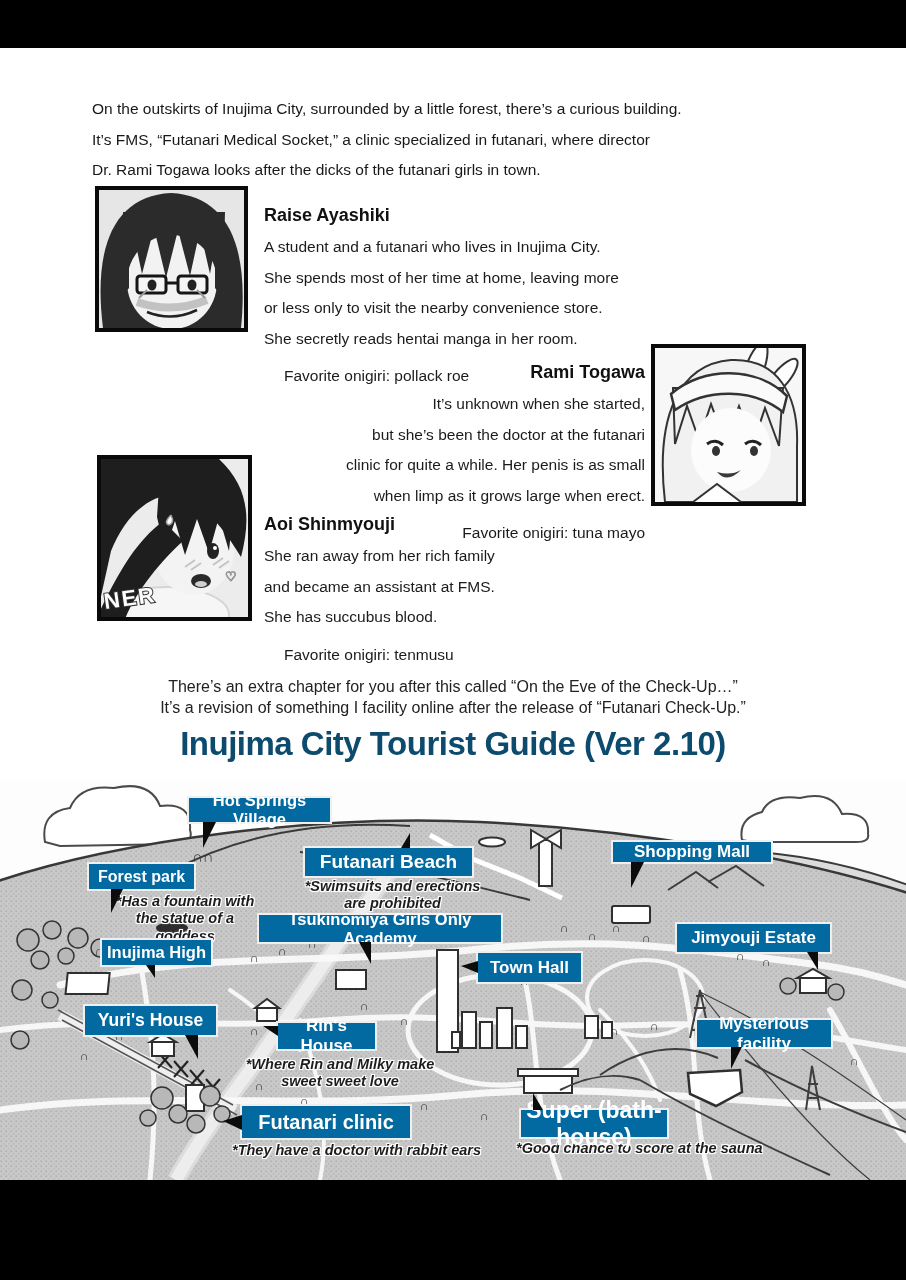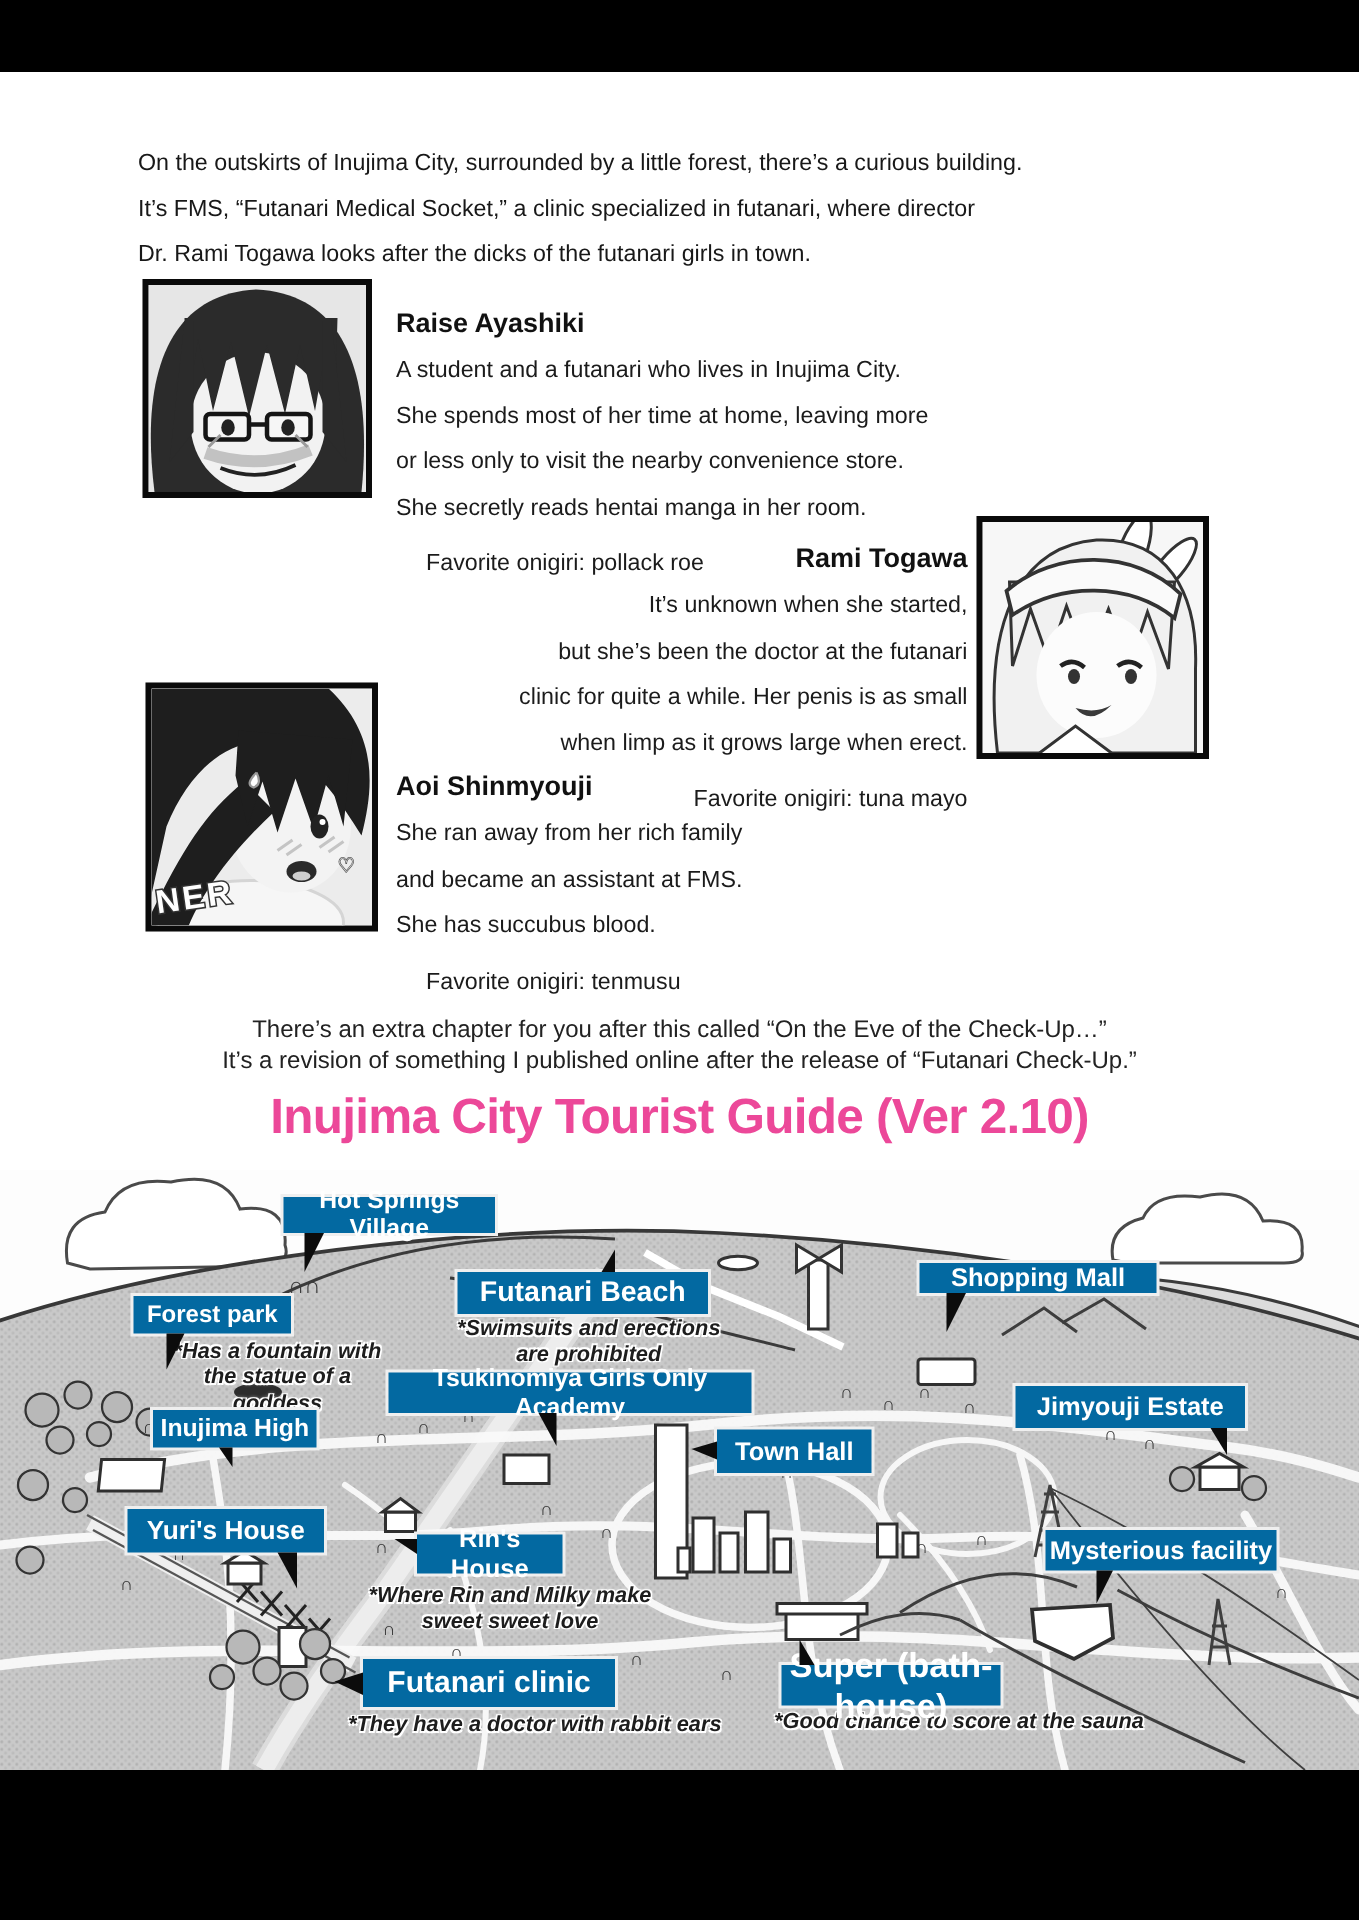--- a/index.html
+++ b/index.html
@@ -17,21 +17,21 @@
   .char-fav{font-size:15.5px;margin-left:20px;}
   .char-block{position:absolute;}
   .char-block.right{text-align:right;}
 
   .portrait{position:absolute;border:4px solid #0a0a0a;background:#ededed;overflow:hidden;box-sizing:border-box;}
   .portrait svg{display:block;}
 
   .extra-note{position:absolute;left:0;top:676px;width:906px;text-align:center;
               font-size:16px;line-height:21px;color:#222;}
   .guide-title{position:absolute;left:0;top:725px;width:906px;text-align:center;
-               font-size:33px;font-weight:700;letter-spacing:-.5px;color:#ec4899;}
+               font-size:33px;font-weight:700;letter-spacing:-.5px;color:#0c4a6e;}
 
   
   .map-wrap{position:absolute;left:0;top:780px;width:906px;height:400px;}
   .map-label{position:absolute;background:#0369a1;color:#fff;font-weight:700;
              display:flex;align-items:center;justify-content:center;
              box-shadow:0 0 0 2px #efefef;z-index:5;text-align:center;}
   .map-label .tail{position:absolute;width:0;height:0;line-height:0;font-size:0;}
   .map-note{position:absolute;font-style:italic;font-weight:700;font-size:14.5px;color:#1d1d1d;
             line-height:1.2;text-align:center;z-index:4;
             text-shadow:1px 1px 0 #fff,-1px -1px 0 #fff,1px -1px 0 #fff,-1px 1px 0 #fff,0 0 3px #fff;}
@@ -139,21 +139,21 @@
     <div class="char-desc" style="margin-top:4px;">
       <div class="textline">She ran away from her rich family</div>
       <div class="textline">and became an assistant at FMS.</div>
       <div class="textline">She has succubus blood.</div>
     </div>
     <div class="char-fav" style="margin-top:19px;">Favorite onigiri: tenmusu</div>
   </div>
 
   <div class="extra-note">
     <div>There’s an extra chapter for you after this called “On the Eve of the Check-Up…”</div>
-    <div>It’s a revision of something I published online after the release of “Futanari Check-Up.”</div>
+    <div>It’s a revision of something I facility online after the release of “Futanari Check-Up.”</div>
   </div>
 
   <div class="guide-title">Inujima City Tourist Guide (Ver 2.10)</div>
 
   <div class="map-wrap">
     <svg width="906" height="400" viewBox="0 0 906 400">
       <defs>
         <pattern id="ht" width="5" height="5" patternUnits="userSpaceOnUse">
           <rect width="5" height="5" fill="#c9c9c9"></rect>
           <circle cx="1.2" cy="1.2" r="1" fill="#b2b2b2"></circle>
@@ -392,19 +392,19 @@
   </div>
 
   <div class="map-label" style="left:521px;top:1110px;width:146px;height:27px;font-size:23px;">
     <span>Super (bath-house)</span>
     <i class="tail" style="left:12px;bottom:100%;border-bottom:17px solid #0c0c0c;border-right:10px solid transparent;"></i>
   </div>
   <div class="map-note nowrap" style="left:516px;top:1140px;">
     <span>*Good chance to score at the sauna</span>
   </div>
 
-  <div class="map-label" style="left:697px;top:1020px;width:154px;height:27px;font-size:17px;">
+  <div class="map-label" style="left:697px;top:1020px;width:134px;height:27px;font-size:17px;">
     <span>Mysterious facility</span>
     <i class="tail" style="left:34px;top:100%;border-top:22px solid #0c0c0c;border-right:11px solid transparent;"></i>
   </div>
 
   <div class="bar bottom"></div>
 </div>
 
 </body></html>

